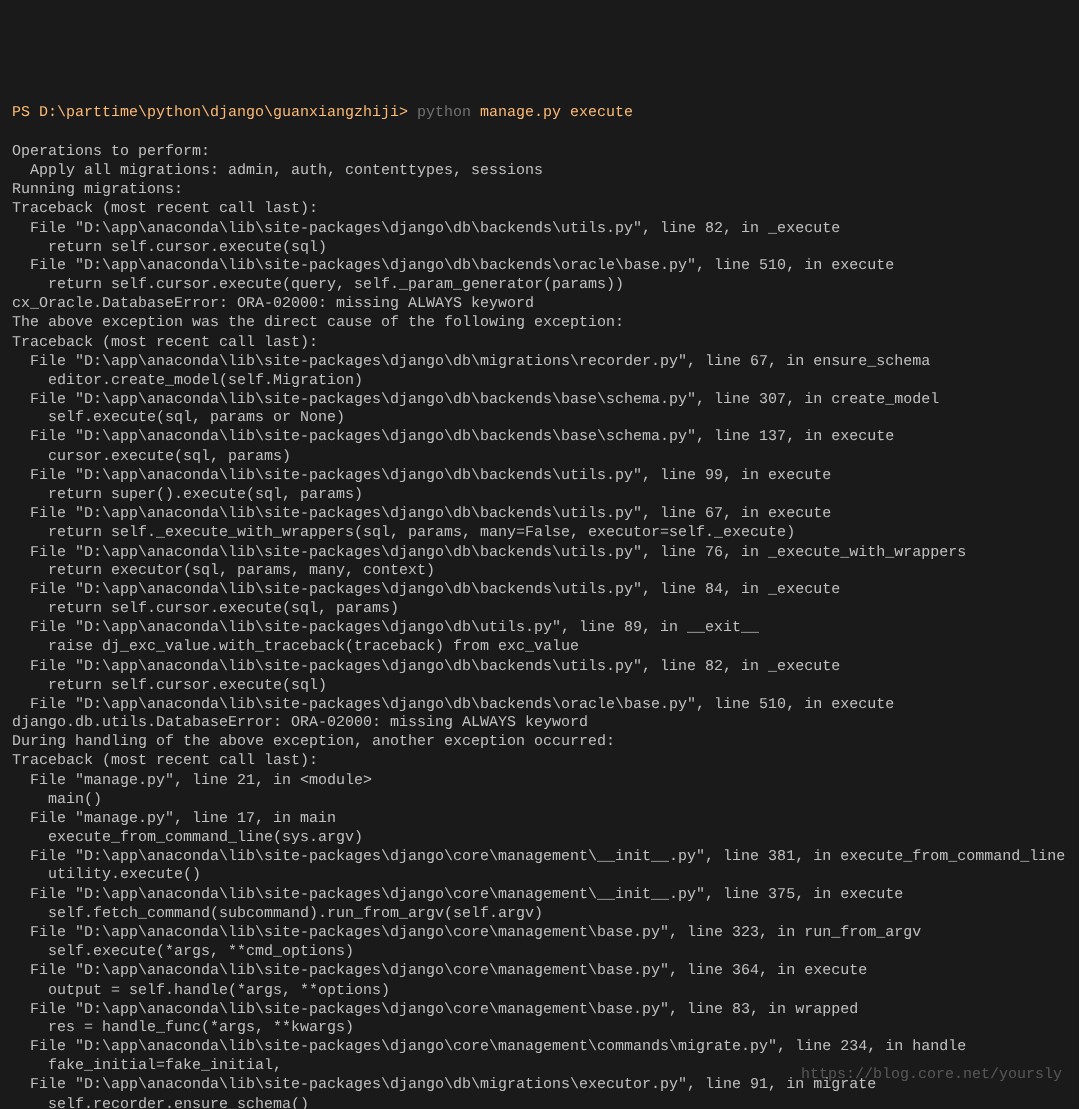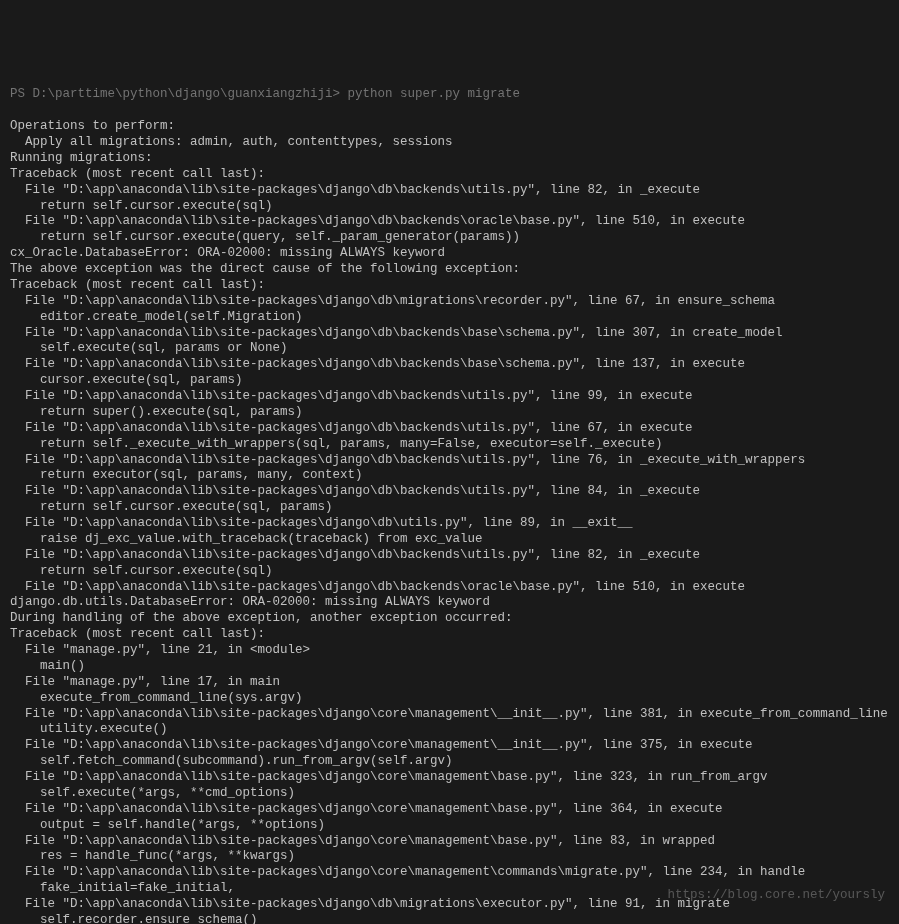--- a/index.html
+++ b/index.html
@@ -17,39 +17,39 @@
       width: 899px;
       height: 924px;
       overflow: hidden;
       white-space: pre;
       position: relative;
     }
     .line {
       white-space: pre;
     }
     .prompt-white {
-      color: #737373;
+      color: #fdba74;
     }
     .cmd-yellow {
       color: #737373;
     }
     .watermark {
       position: absolute;
       bottom: 20px;
       right: 14px;
       color: rgba(200, 200, 200, 0.35);
       font-size: 12.5px;
       font-family: 'Consolas', 'Courier New', monospace;
     }
   </style>
 </head>
 <body>
 
 
 
 <div>
-<div class="line"><span class="prompt-white">PS D:\parttime\python\django\guanxiangzhiji&gt; </span><span class="cmd-yellow">python </span><span class="prompt-white">super.py migrate</span></div>
+<div class="line"><span class="prompt-white">PS D:\parttime\python\django\guanxiangzhiji&gt; </span><span class="cmd-yellow">python </span><span class="prompt-white">manage.py execute</span></div>
 <div id="output-lines"><div class="line">Operations to perform:</div><div class="line">  Apply all migrations: admin, auth, contenttypes, sessions</div><div class="line">Running migrations:</div><div class="line">Traceback (most recent call last):</div><div class="line">  File "D:\app\anaconda\lib\site-packages\django\db\backends\utils.py", line 82, in _execute</div><div class="line">    return self.cursor.execute(sql)</div><div class="line">  File "D:\app\anaconda\lib\site-packages\django\db\backends\oracle\base.py", line 510, in execute</div><div class="line">    return self.cursor.execute(query, self._param_generator(params))</div><div class="line">cx_Oracle.DatabaseError: ORA-02000: missing ALWAYS keyword</div><div class="line"></div><div class="line">The above exception was the direct cause of the following exception:</div><div class="line"></div><div class="line">Traceback (most recent call last):</div><div class="line">  File "D:\app\anaconda\lib\site-packages\django\db\migrations\recorder.py", line 67, in ensure_schema</div><div class="line">    editor.create_model(self.Migration)</div><div class="line">  File "D:\app\anaconda\lib\site-packages\django\db\backends\base\schema.py", line 307, in create_model</div><div class="line">    self.execute(sql, params or None)</div><div class="line">  File "D:\app\anaconda\lib\site-packages\django\db\backends\base\schema.py", line 137, in execute</div><div class="line">    cursor.execute(sql, params)</div><div class="line">  File "D:\app\anaconda\lib\site-packages\django\db\backends\utils.py", line 99, in execute</div><div class="line">    return super().execute(sql, params)</div><div class="line">  File "D:\app\anaconda\lib\site-packages\django\db\backends\utils.py", line 67, in execute</div><div class="line">    return self._execute_with_wrappers(sql, params, many=False, executor=self._execute)</div><div class="line">  File "D:\app\anaconda\lib\site-packages\django\db\backends\utils.py", line 76, in _execute_with_wrappers</div><div class="line">    return executor(sql, params, many, context)</div><div class="line">  File "D:\app\anaconda\lib\site-packages\django\db\backends\utils.py", line 84, in _execute</div><div class="line">    return self.cursor.execute(sql, params)</div><div class="line">  File "D:\app\anaconda\lib\site-packages\django\db\utils.py", line 89, in __exit__</div><div class="line">    raise dj_exc_value.with_traceback(traceback) from exc_value</div><div class="line">  File "D:\app\anaconda\lib\site-packages\django\db\backends\utils.py", line 82, in _execute</div><div class="line">    return self.cursor.execute(sql)</div><div class="line">  File "D:\app\anaconda\lib\site-packages\django\db\backends\oracle\base.py", line 510, in execute</div><div class="line">django.db.utils.DatabaseError: ORA-02000: missing ALWAYS keyword</div><div class="line"></div><div class="line">During handling of the above exception, another exception occurred:</div><div class="line"></div><div class="line">Traceback (most recent call last):</div><div class="line">  File "manage.py", line 21, in &lt;module&gt;</div><div class="line">    main()</div><div class="line">  File "manage.py", line 17, in main</div><div class="line">    execute_from_command_line(sys.argv)</div><div class="line">  File "D:\app\anaconda\lib\site-packages\django\core\management\__init__.py", line 381, in execute_from_command_line</div><div class="line">    utility.execute()</div><div class="line">  File "D:\app\anaconda\lib\site-packages\django\core\management\__init__.py", line 375, in execute</div><div class="line">    self.fetch_command(subcommand).run_from_argv(self.argv)</div><div class="line">  File "D:\app\anaconda\lib\site-packages\django\core\management\base.py", line 323, in run_from_argv</div><div class="line">    self.execute(*args, **cmd_options)</div><div class="line">  File "D:\app\anaconda\lib\site-packages\django\core\management\base.py", line 364, in execute</div><div class="line">    output = self.handle(*args, **options)</div><div class="line">  File "D:\app\anaconda\lib\site-packages\django\core\management\base.py", line 83, in wrapped</div><div class="line">    res = handle_func(*args, **kwargs)</div><div class="line">  File "D:\app\anaconda\lib\site-packages\django\core\management\commands\migrate.py", line 234, in handle</div><div class="line">    fake_initial=fake_initial,</div><div class="line">  File "D:\app\anaconda\lib\site-packages\django\db\migrations\executor.py", line 91, in migrate</div><div class="line">    self.recorder.ensure_schema()</div></div>
 </div>
 <div class="watermark">https://blog.core.net/yoursly</div>
 
 
 
 
 </body></html>

